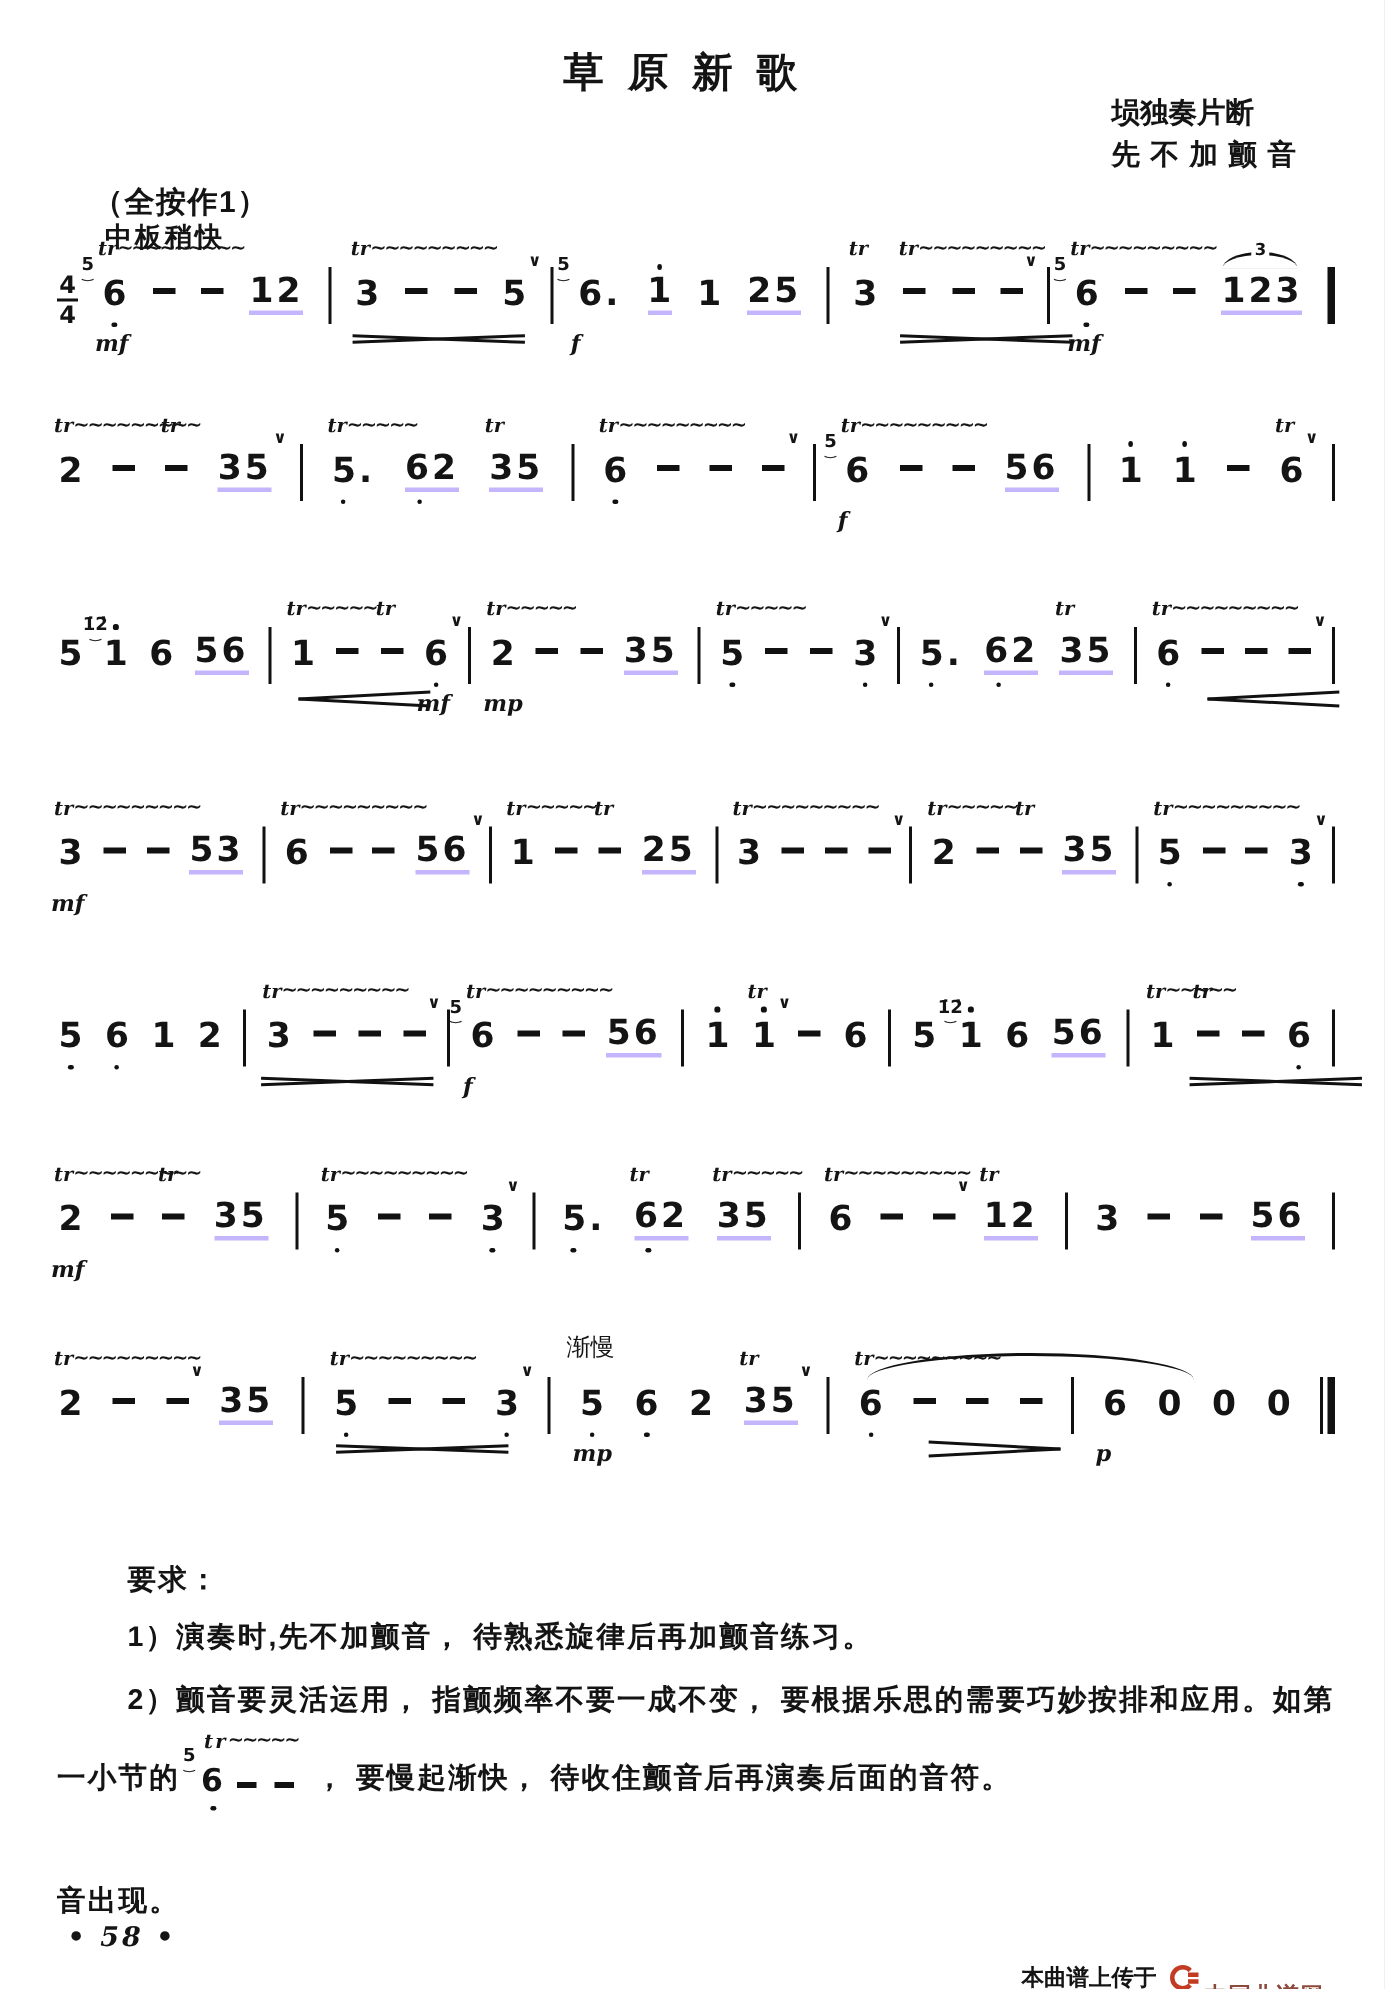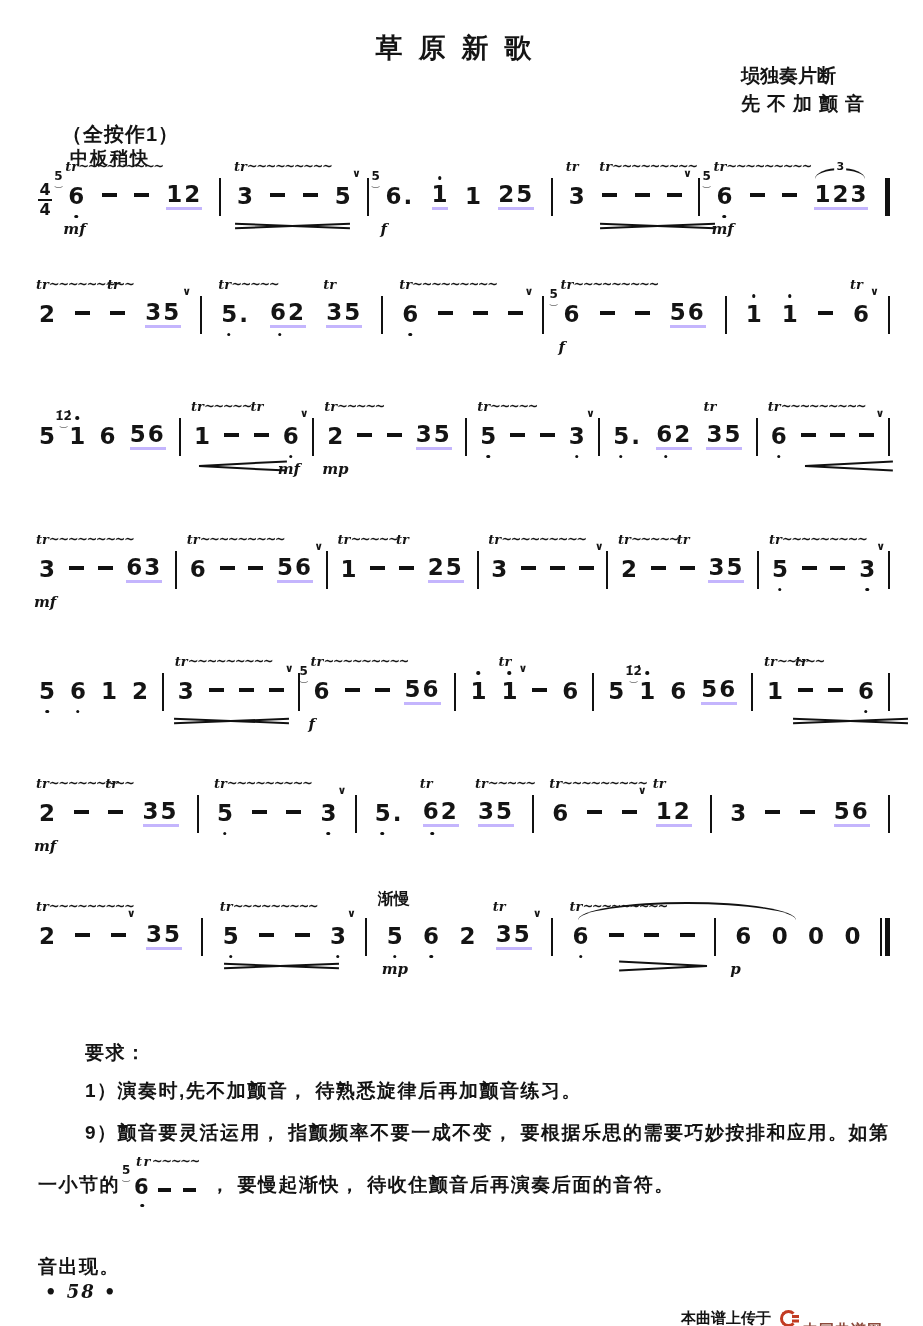--- a/index.html
+++ b/index.html
@@ -36,21 +36,21 @@
 
   .ts{display:flex;flex-direction:column;align-items:center;font-size:16px;font-weight:bold;
       line-height:1;margin-bottom:-8px;font-family:"DejaVu Sans",sans-serif;}
   .ts .mid{width:14px;height:2px;background:#111;margin:1px 0;}
 
   .tr{position:absolute;top:-23px;left:-2px;font-family:"DejaVu Serif",serif;font-style:italic;
       font-weight:bold;font-size:13px;white-space:nowrap;z-index:2;}
   .tr .wv{font-style:normal;letter-spacing:-1.5px;position:relative;top:-1px;}
   .v{position:absolute;top:-15px;right:-9px;font-size:11px;font-weight:bold;
      font-family:"DejaVu Sans",sans-serif;}
-  .at{position:absolute;top:-32px;left:-8px;font-size:16px;font-weight:bold;white-space:nowrap;
+  .at{position:absolute;top:-32px;left:-8px;font-size:16px;font-weight:normal;white-space:nowrap;
       font-family:"Liberation Sans",sans-serif;}
   .da{position:absolute;top:-7px;left:50%;transform:translateX(-50%);width:3.5px;height:3.5px;
       background:#111;border-radius:50%;}
   .db{position:absolute;bottom:-8px;left:50%;transform:translateX(-50%);width:3.5px;height:3.5px;
       background:#111;border-radius:50%;}
   .db.lft{left:28%;}
   .g{position:absolute;top:-13px;left:-13px;font-size:12px;font-weight:bold;text-align:center;line-height:1;}
   .g .gc{display:block;font-size:9px;margin-top:-3px;font-weight:normal;}
   .dyn{position:absolute;bottom:-27px;left:-4px;font-family:"DejaVu Serif",serif;font-style:italic;
        font-weight:bold;font-size:15px;}
@@ -406,21 +406,21 @@
           <span class="m">3</span>
           <span class="dyn">mf</span>
         </span>
         <span class="nt">
           <span class="m dw"><span class="dashbar"></span></span>
         </span>
         <span class="nt">
           <span class="m dw"><span class="dashbar"></span></span>
         </span>
         <span class="nt">
-          <span class="m ul wide">63</span>
+          <span class="m ul wide">53</span>
         </span>
         <div class="bar"></div>
         <span class="nt">
           <span class="tr"><span>tr</span><span class="wv">~~~~~~~~~</span></span>
           <span class="m">6</span>
         </span>
         <span class="nt">
           <span class="m dw"><span class="dashbar"></span></span>
         </span>
         <span class="nt">
@@ -767,21 +767,21 @@
         </span>
         <div class="endbar">
           <div class="bar"></div>
           <div class="bar thick"></div>
         </div>
       </div>
     </div>
 
   <div class="req req-heading">要求：</div>
   <div class="req req-item1">1）演奏时,先不加颤音， 待熟悉旋律后再加颤音练习。</div>
-  <div class="req req-item2">9）颤音要灵活运用， 指颤频率不要一成不变， 要根据乐思的需要巧妙按排和应用。如第</div>
+  <div class="req req-item2">2）颤音要灵活运用， 指颤频率不要一成不变， 要根据乐思的需要巧妙按排和应用。如第</div>
 
   <div class="req req-item2cont">
     <span>一小节的</span>
     <span class="snip">
       <span class="tr"><span>tr</span><span class="wv">~~~~~</span></span>
       <span class="g"><span>5</span><span class="gc">‿</span></span>
       <span class="sn"><span>6</span><span class="db"></span></span>
       <span class="dashbar"></span>
       <span class="dashbar"></span>
     </span>

